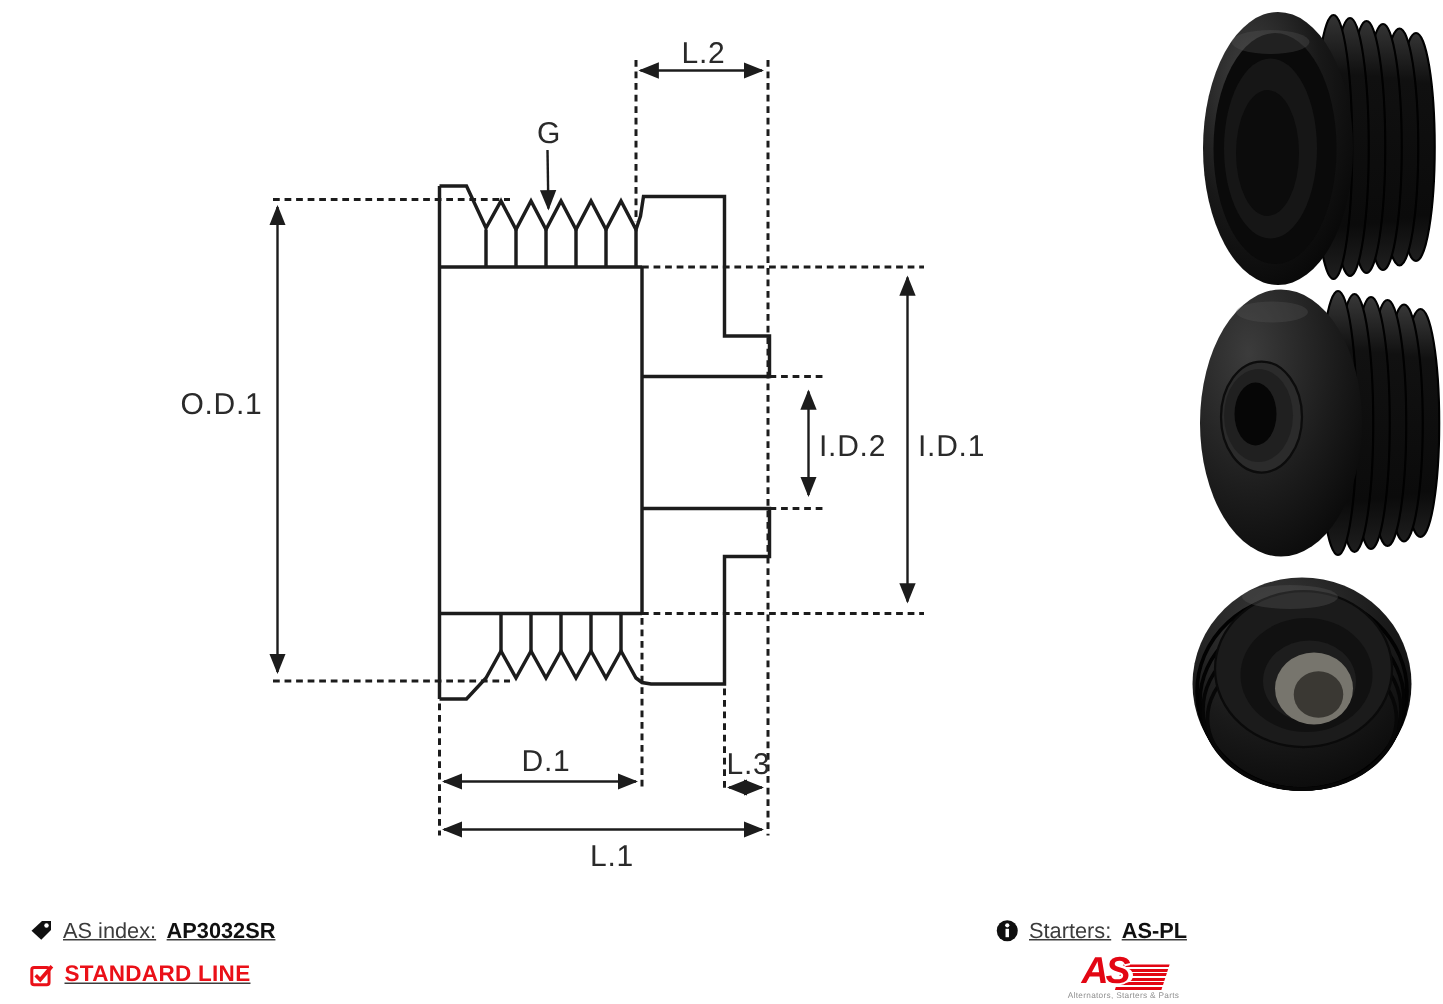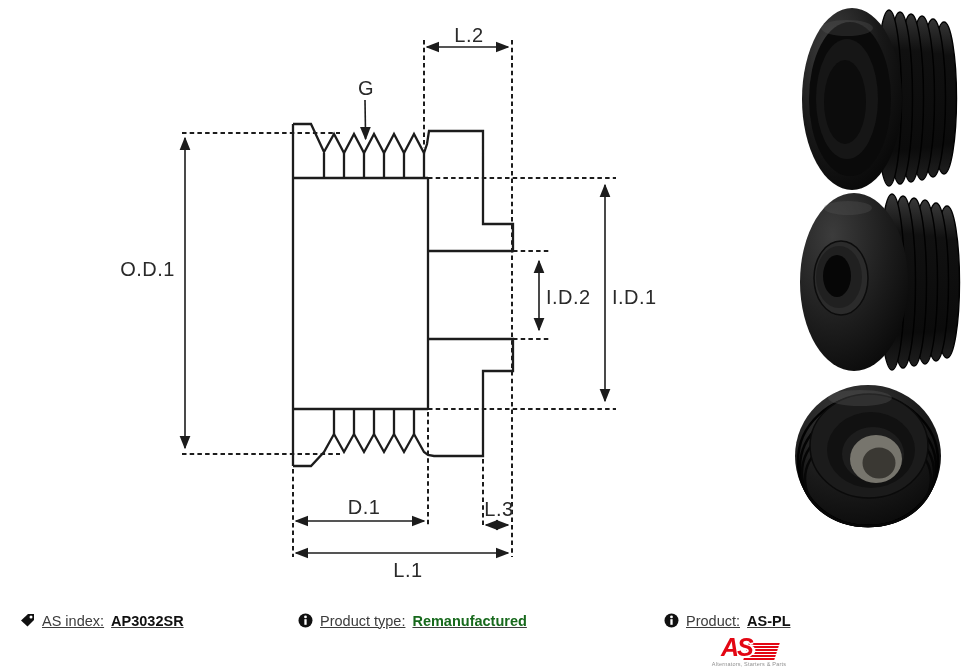--- a/index.html
+++ b/index.html
@@ -188,42 +188,40 @@
 
   <div class="footer-col fcol-left">
     <div class="frow">
       <svg class="ficon" width="15" height="15" viewBox="0 0 15 15">
         <path d="M8 1 H14 V7 L7.5 13.5 L1 7.5 Z" fill="#101010"></path>
         <circle cx="11" cy="4" r="1.5" fill="#ffffff"></circle>
       </svg>
       <span>AS index:</span>
       <span class="val">AP3032SR</span>
     </div>
+    <div class="frow">
+      <svg class="ficon" width="16" height="16" viewBox="0 0 16 16">
+        <rect x="1.2" y="3" width="11.5" height="11.5" rx="1.5" fill="none" stroke="#ea1018" stroke-width="2"></rect>
+        <path d="M3.8 8.2 L6.8 11.2 L14.6 2.2" fill="none" stroke="#ea1018" stroke-width="2.4"></path>
+      </svg>
+      <span class="standard">STANDARD LINE</span>
+    </div>
   </div>
 
   <div class="footer-col fcol-mid">
-    <div class="frow">
-      <svg class="ficon" width="15" height="15" viewBox="0 0 15 15">
-        <circle cx="7.5" cy="7.5" r="7" fill="#101010"></circle>
-        <circle cx="7.5" cy="3.9" r="1.4" fill="#ffffff"></circle>
-        <rect x="6.35" y="6.2" width="2.3" height="5.6" fill="#ffffff"></rect>
-      </svg>
-      <span>Product type:</span>
-      <span class="green">Remanufactured</span>
-    </div>
   </div>
 
   <div class="footer-col fcol-right">
     <div class="frow">
       <svg class="ficon" width="15" height="15" viewBox="0 0 15 15">
         <circle cx="7.5" cy="7.5" r="7" fill="#101010"></circle>
         <circle cx="7.5" cy="3.9" r="1.4" fill="#ffffff"></circle>
         <rect x="6.35" y="6.2" width="2.3" height="5.6" fill="#ffffff"></rect>
       </svg>
-      <span>Product:</span>
+      <span>Starters:</span>
       <span class="val">AS-PL</span>
     </div>
     <div class="aspl">
       <div class="stripes"></div>
       <span class="as">AS</span>
       <div class="caption">Alternators, Starters &amp; Parts</div>
     </div>
   </div>
 
 </div>

